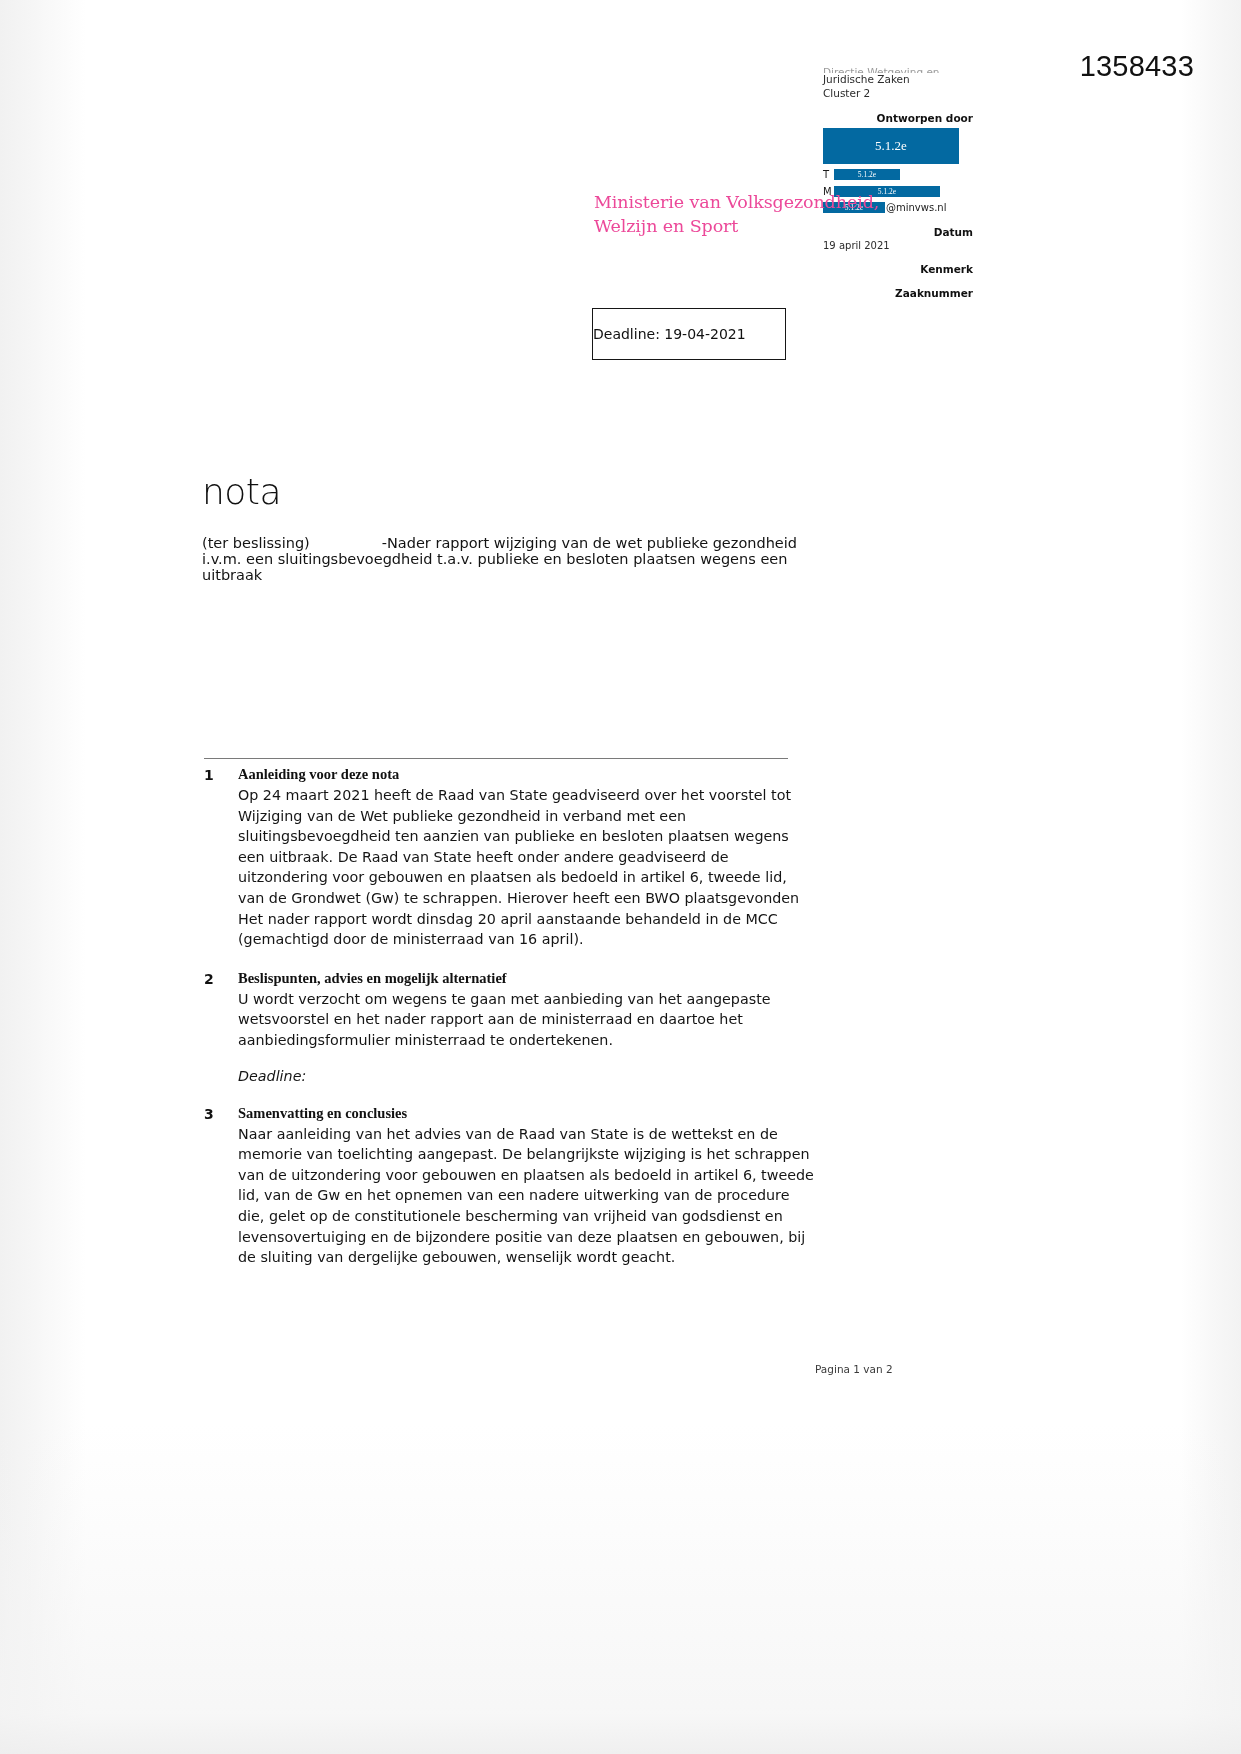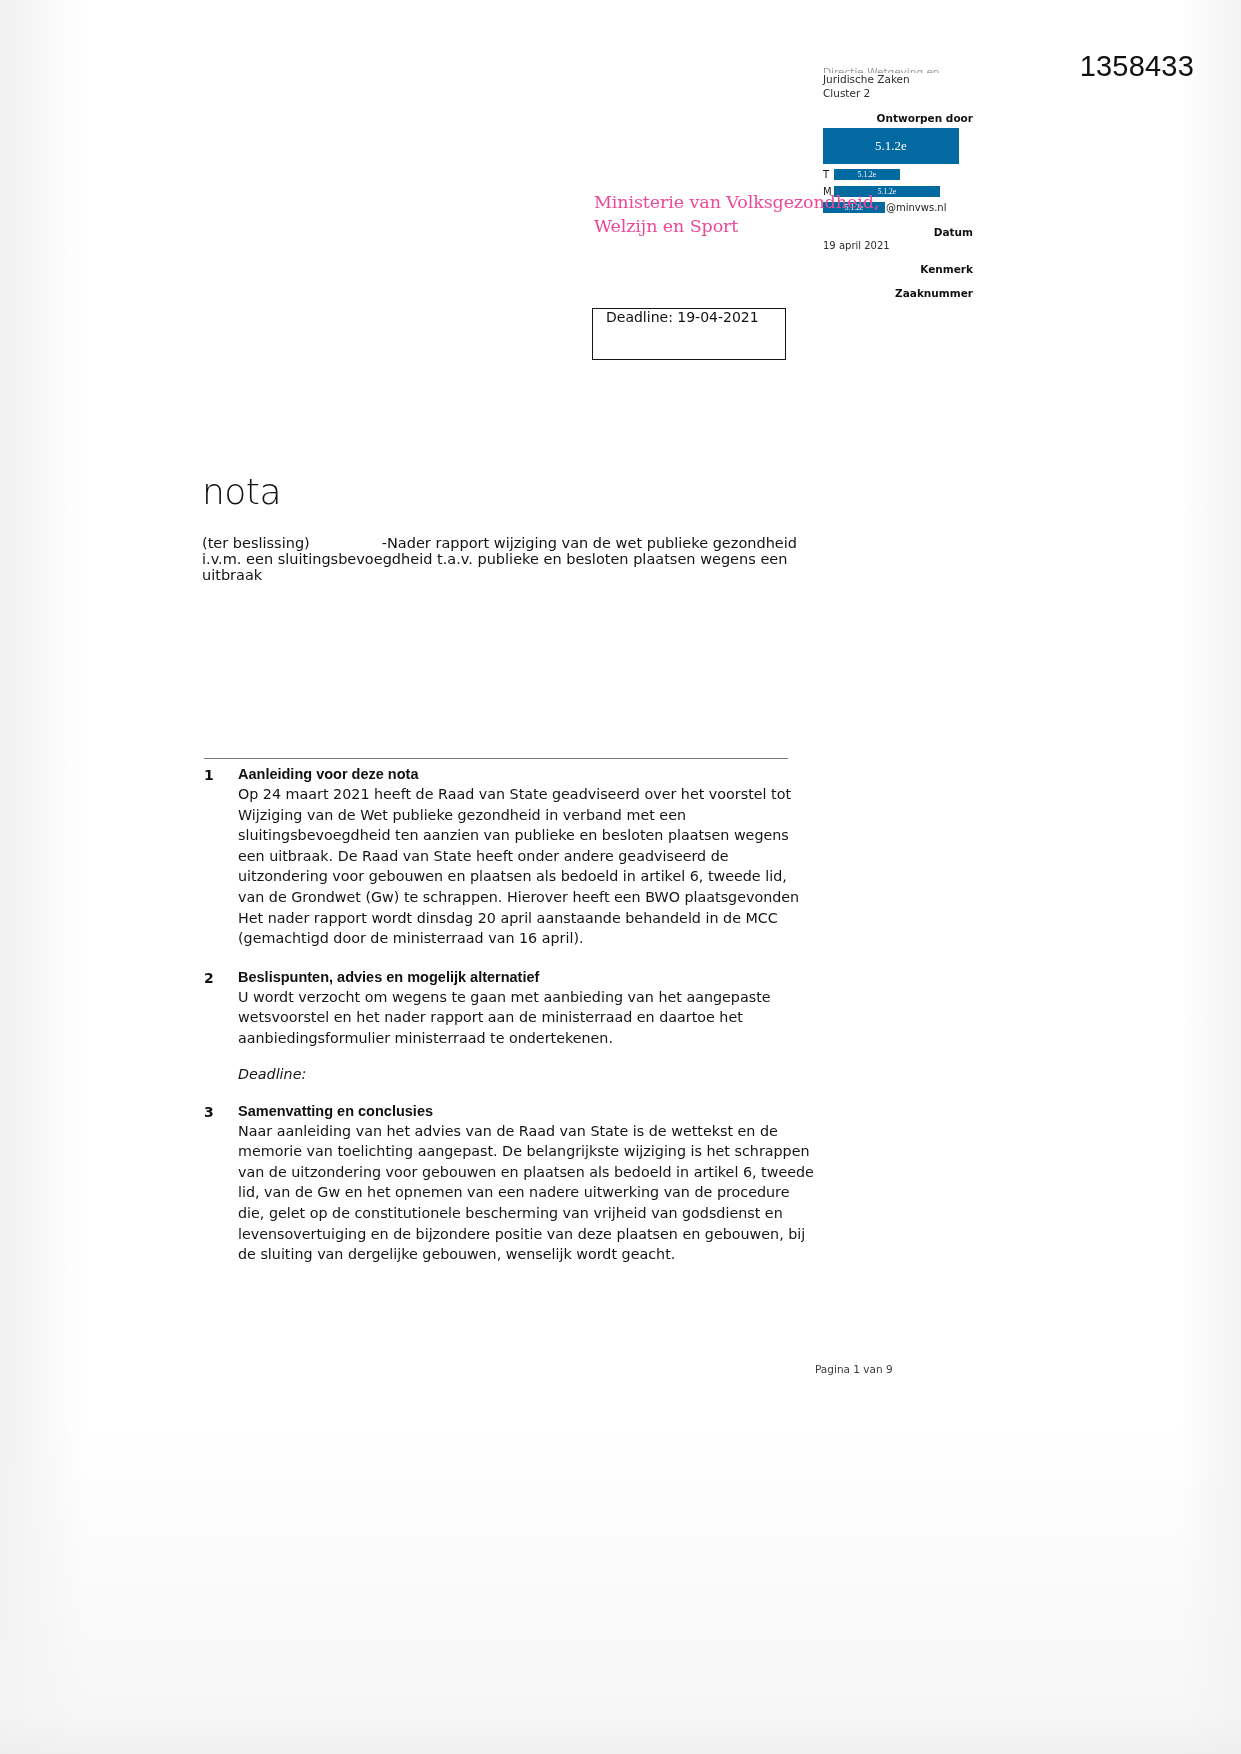--- a/index.html
+++ b/index.html
@@ -165,22 +165,21 @@
   
   .deadline-box {
     position: absolute;
     left: 592px;
     top: 308px;
     width: 194px;
     height: 52px;
     border: 1.6px solid #161616;
     box-sizing: border-box;
     display: flex;
-    align-items: flex-start;
-    padding-left: 13px;
+    align-items: center;
   }
   .deadline-text {
     font-family: "DejaVu Sans", sans-serif;
     font-size: 14px;
     color: #111;
   }
 
   
   .nota-title {
     position: absolute;
@@ -232,21 +231,21 @@
     font-family: "DejaVu Sans", sans-serif;
     font-size: 14px;
     font-weight: bold;
     color: #111;
     padding-top: 1px;
   }
   .sec-body {
     flex: 1 1 auto;
   }
   .sec-head {
-    font-family: Liberation Sans, sans-serif;
+    font-family: Liberation Serif, serif;
     font-size: 14.5px;
     font-weight: bold;
     color: #111;
     margin-bottom: 2px;
   }
   .sec-para {
     font-family: "DejaVu Sans", sans-serif;
     font-size: 14.3px;
     line-height: 20.6px;
     color: #151515;
@@ -348,15 +347,15 @@
     <div class="section">
       <div class="sec-num">3</div>
       <div class="sec-body">
         <div class="sec-head">Samenvatting en conclusies</div>
         <div class="sec-para">Naar aanleiding van het advies van de Raad van State is de wettekst en de memorie van toelichting aangepast. De belangrijkste wijziging is het schrappen van de uitzondering voor gebouwen en plaatsen als bedoeld in artikel 6, tweede lid, van de Gw en het opnemen van een nadere uitwerking van de procedure die, gelet op de constitutionele bescherming van vrijheid van godsdienst en levensovertuiging en de bijzondere positie van deze plaatsen en gebouwen, bij de sluiting van dergelijke gebouwen, wenselijk wordt geacht.</div>
       </div>
     </div>
 
   </div>
 
-  <div class="footer">Pagina 1 van 9</div>
+  <div class="footer">Pagina 1 van 2</div>
 
 </div>
 
 </body></html>

